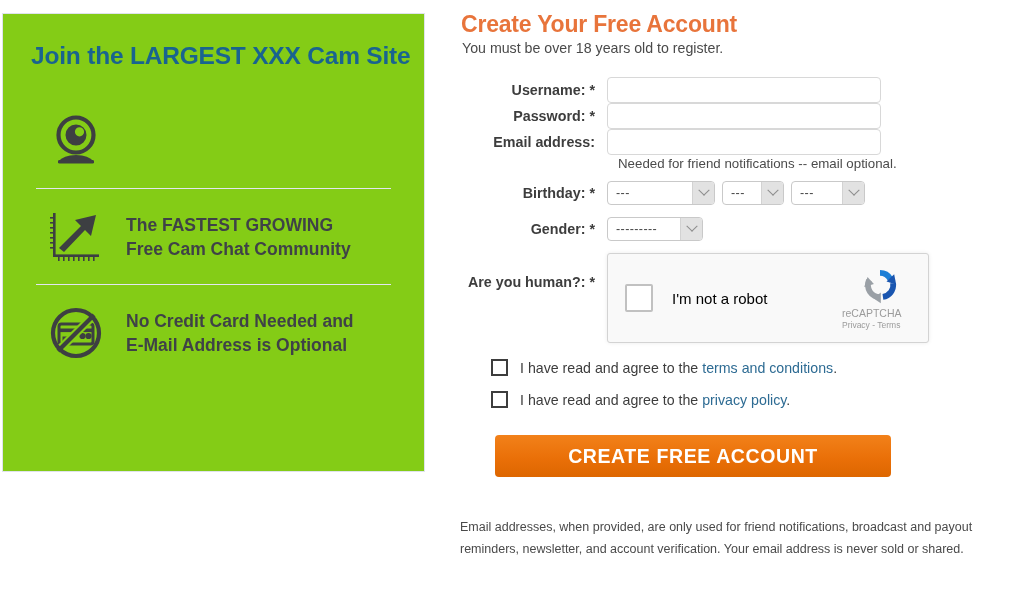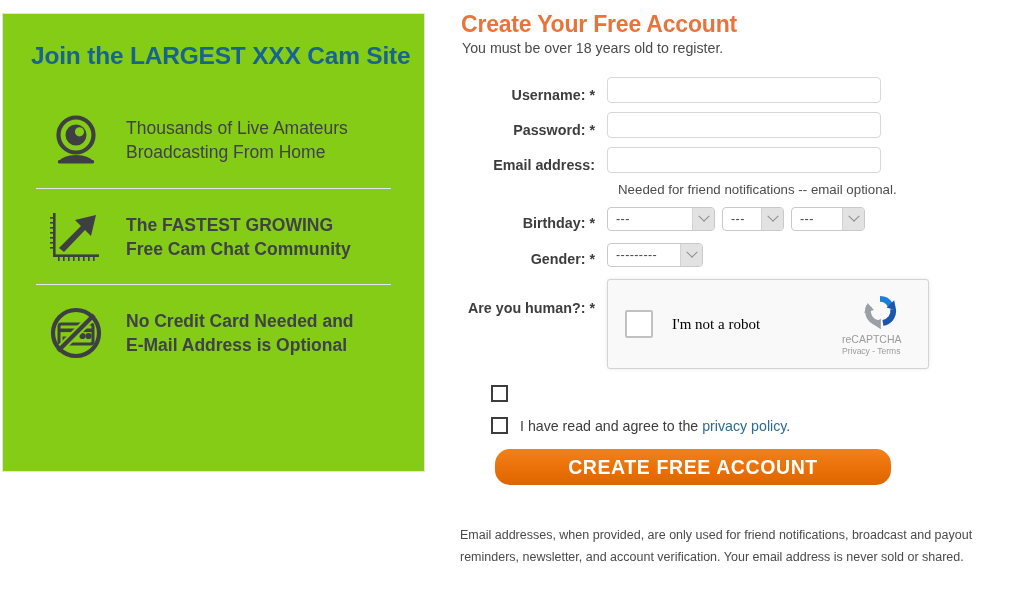--- a/index.html
+++ b/index.html
@@ -84,22 +84,21 @@
   }
   .form-sub {
     font-size: 14.2px;
     color: #4a4a4a;
     margin: 0 0 0 3px;
   }
 
   .rows { margin-top: 21px; }
   .row {
     display: flex;
-    align-items: flex-end;
-    margin-bottom: 9px;
+    align-items: center;
   }
   .row-label {
     width: 148px;
     min-width: 148px;
     text-align: right;
     padding-right: 12px;
     font-size: 14.3px;
     font-weight: bold;
     color: #3d3d3d;
   }
@@ -185,21 +184,21 @@
     border: 2px solid #c1c1c1;
     background: #fff;
     border-radius: 2px;
     margin-left: 17px;
     cursor: pointer;
   }
   .rc-label {
     margin-left: 19px;
     font-size: 15px;
     color: #000;
-    font-family: Liberation Serif, serif;
+    font-family: Liberation Sans, sans-serif;
   }
   .rc-brand {
     position: absolute;
     right: 10px;
     top: 11px;
     width: 76px;
     text-align: left;
   }
   .rc-brand .rc-name {
     font-size: 10.5px;
@@ -234,30 +233,31 @@
   .link {
     color: #2d6b93;
     text-decoration: none;
     cursor: pointer;
   }
 
   
   .cta-wrap { margin: 9px 0 0 36px; }
   .cta {
     width: 396px;
-    height: 36px;
+    height: 42px;
     border: none;
-    border-radius: 15px;
+    border-radius: 4px;
     background: linear-gradient(180deg, #f2811a 0%, #ea7008 55%, #dd6600 100%);
     color: #fff;
     font-size: 19.5px;
     font-weight: bold;
     letter-spacing: 0.6px;
     font-family: "Liberation Sans", sans-serif;
     cursor: pointer;
+    margin-top: 12px;
   }
 
   .footnote {
     margin: 40px 0 0 1px;
     font-size: 12.5px;
     line-height: 1.75;
     color: #4a4a4a;
     width: 565px;
   }
 </style>
@@ -270,24 +270,20 @@
   <div class="promo-list">
 
     <div class="promo-item">
       <div class="promo-icon">
         <svg width="54" height="54" viewBox="0 0 54 54">
           <circle cx="27" cy="22" r="17.5" fill="none" stroke="#3d3f42" stroke-width="4.2"></circle>
           <path d="M27 11.5 a10.5 10.5 0 1 0 0 21 a10.5 10.5 0 1 0 0 -21 Z M30.5 14.2 a4.6 4.6 0 1 0 0 9.2 a4.6 4.6 0 1 0 0 -9.2 Z" fill="#3d3f42" fill-rule="evenodd"></path>
           <path d="M10 48.5 q4 -6.5 17 -6.5 q13 0 17 6.5 Z" fill="#3d3f42"></path>
           <rect x="9" y="47" width="36" height="3.6" rx="1.4" fill="#3d3f42"></rect>
         </svg>
-      </div>
-      <div class="promo-text">
-        <div>Thousands of Live Amateurs</div>
-        <div>Broadcasting From Home</div>
       </div>
     </div>
 
     <div class="promo-item">
       <div class="promo-icon">
         <svg width="54" height="52" viewBox="0 0 54 52">
           <rect x="4" y="2" width="2.6" height="44" fill="#3d3f42"></rect>
           <rect x="4" y="43.4" width="46" height="2.6" fill="#3d3f42"></rect>
           <g fill="#3d3f42">
             <rect x="1" y="6" width="4" height="1.6"></rect>
@@ -419,20 +415,23 @@
           <div class="rc-links">Privacy - Terms</div>
         </div>
       </div>
     </div>
 
   </div>
 
   <div class="agreements">
     <div class="agree">
       <div class="cb"></div>
+      <div class="agree-text">
+        <span>I have read and agree to the </span><a class="link">terms and conditions</a><span>.</span>
+      </div>
     </div>
     <div class="agree">
       <div class="cb"></div>
       <div class="agree-text">
         <span>I have read and agree to the </span><a class="link">privacy policy</a><span>.</span>
       </div>
     </div>
   </div>
 
   <div class="cta-wrap">

